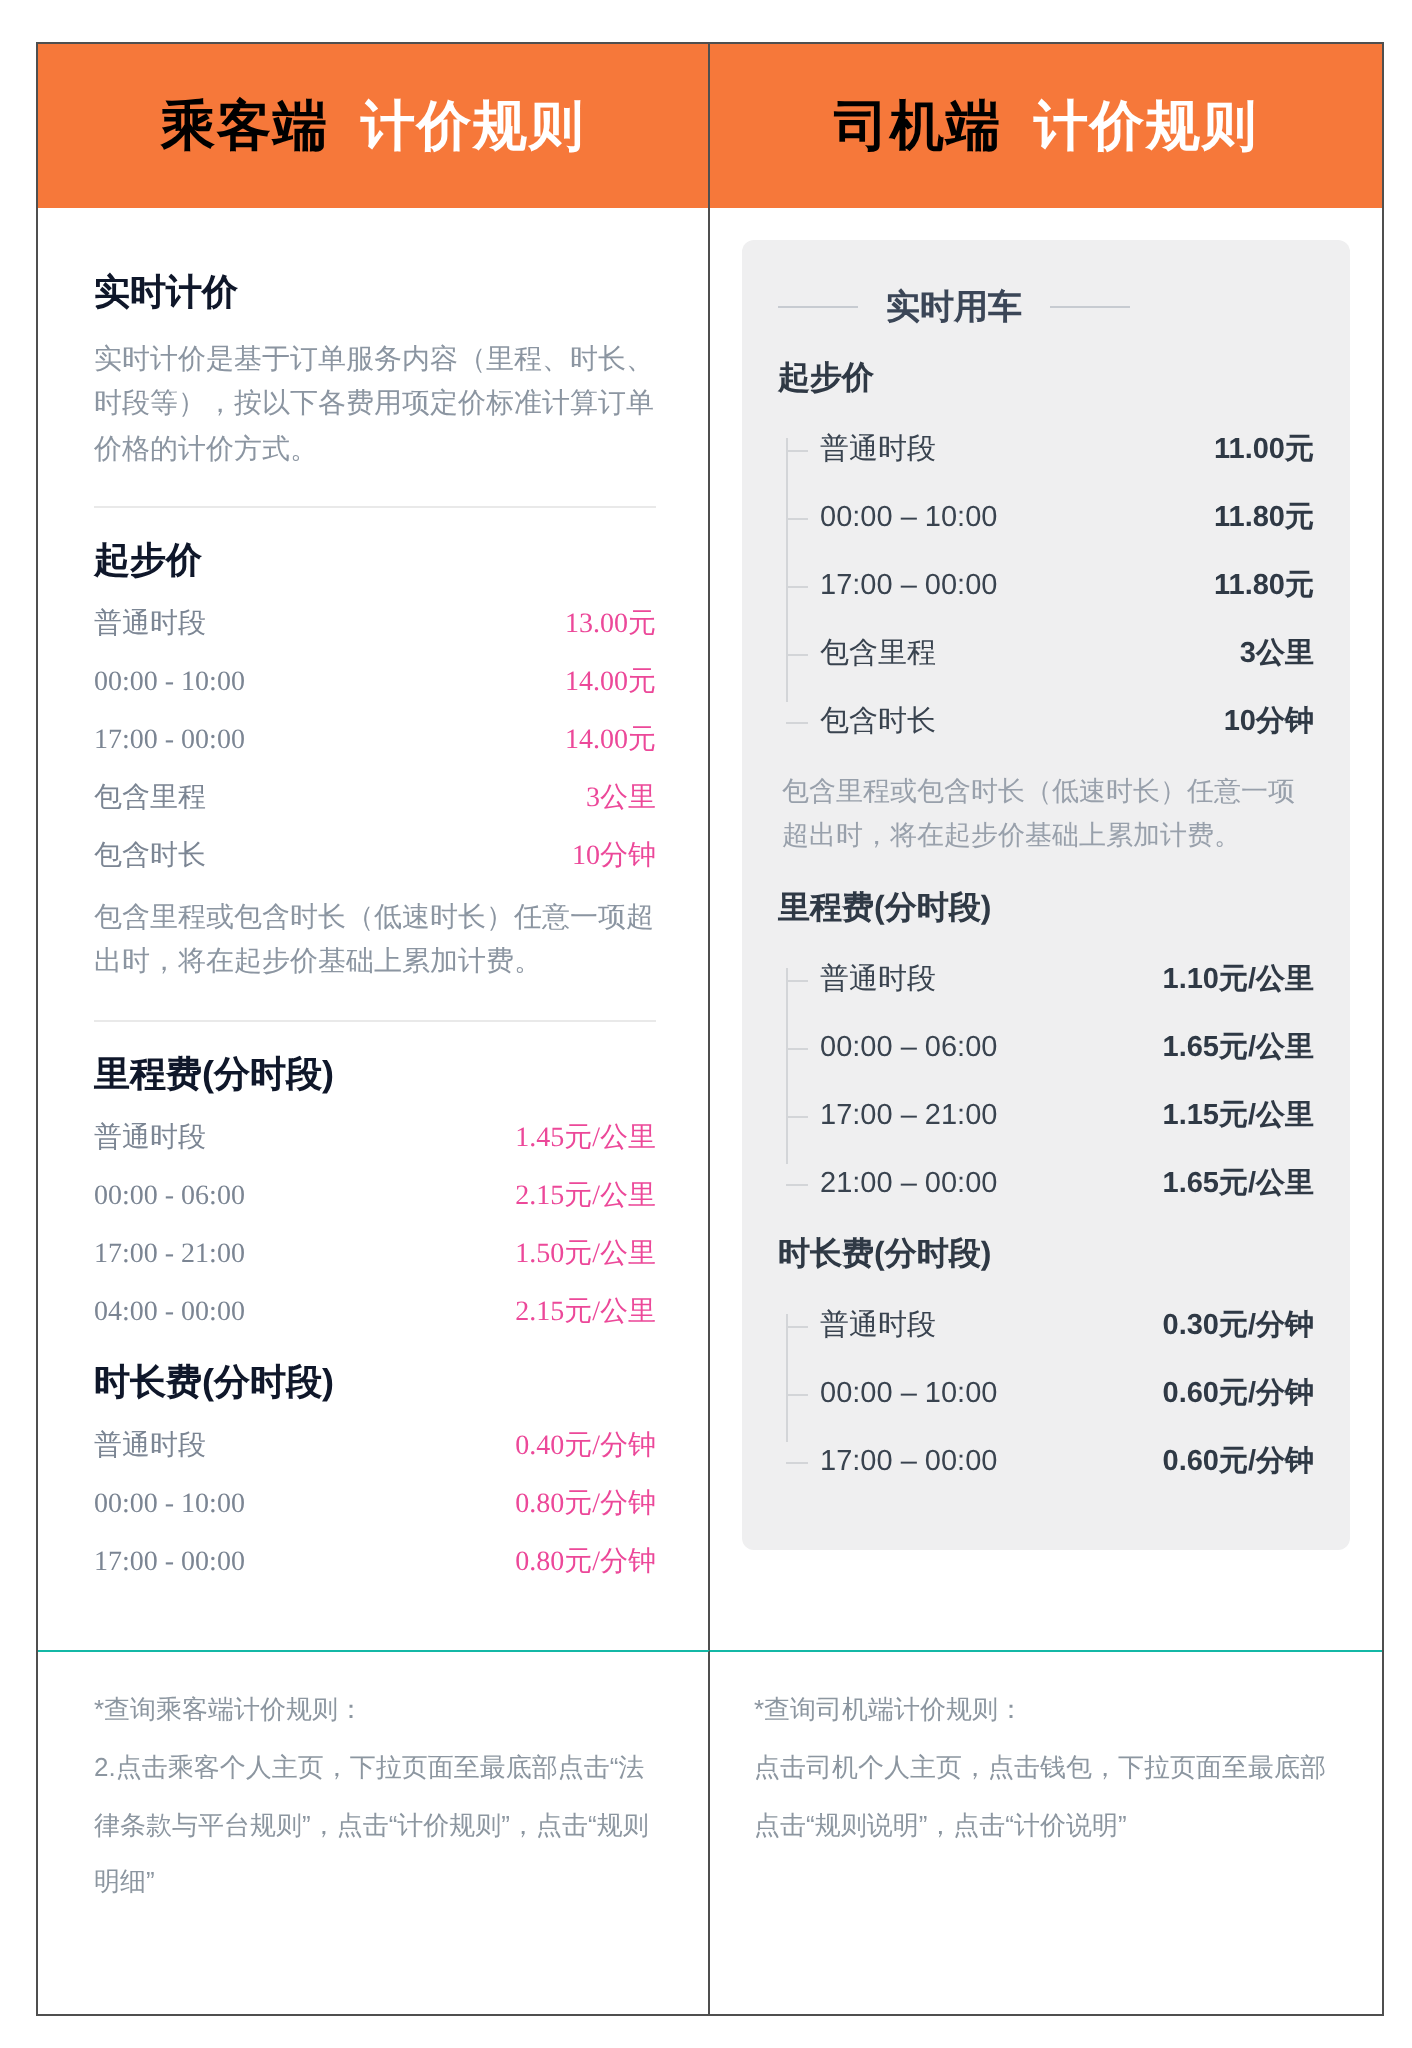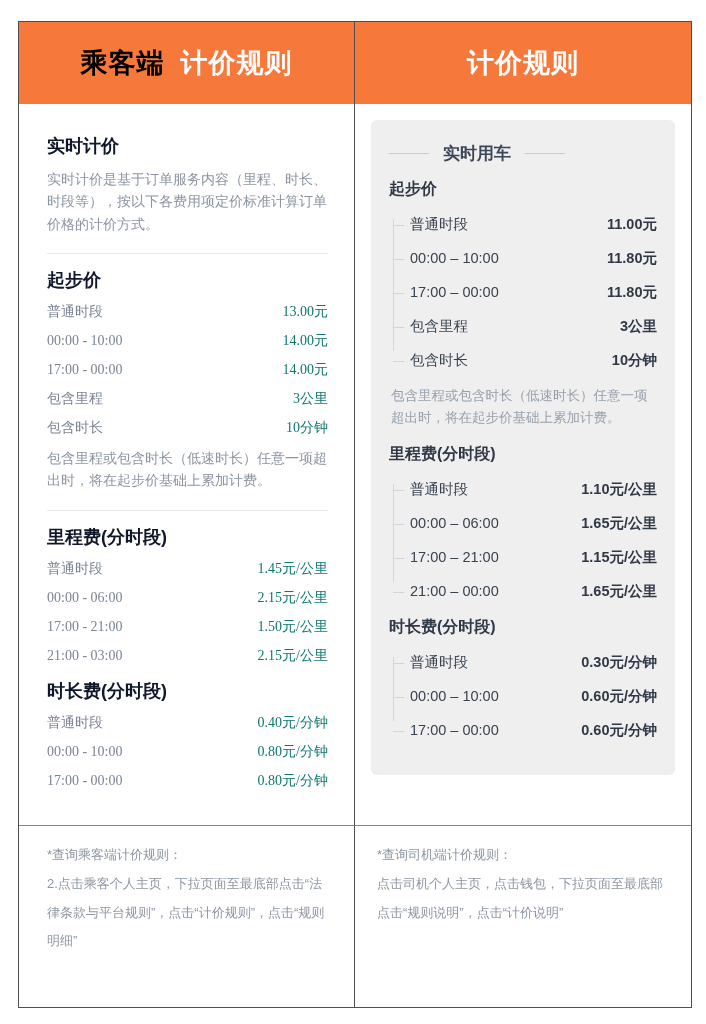--- a/index.html
+++ b/index.html
@@ -17,21 +17,21 @@
   .hdr .seg-light{color:#ffffff;}
   
   .mainL{padding:24px 26px 0 28px;}
   .p-heading{font-size:18px;font-weight:700;color:#0f172a;margin:14px 0 10px;}
   .p-heading.first{margin-top:6px;}
   .p-desc{font-size:14px;color:#8B95A1;line-height:1.6;margin:0 0 4px;}
   .hr{border:none;border-top:1px solid #E9E9E9;margin:18px 0 6px;}
   .p-row{display:flex;justify-content:space-between;align-items:baseline;
          margin:11px 0;font-size:14px;font-family:"Liberation Serif","Liberation Sans",serif;}
   .p-row .lbl{color:#7B8593;}
-  .p-row .val{color:#0f766e;}
+  .p-row .val{color:#ec4899;}
   .p-note{font-size:14px;color:#8B95A1;line-height:1.55;margin:6px 0 2px;}
   
   .mainR{padding:16px 16px 0 16px;}
   .gbox{background:#EFEFF0;border-radius:6px;padding:22px 18px 20px;box-sizing:border-box;}
   .gbox-titlebar{display:flex;align-items:center;gap:14px;margin-bottom:14px;}
   .gbox-dash{width:40px;height:1px;background:#C7CBD1;}
   .gbox-title{font-size:17px;font-weight:700;color:#3B4657;}
   .d-heading{font-size:16px;font-weight:700;color:#2F3945;margin:16px 0 6px;}
   .d-rows{position:relative;padding-left:17px;margin-left:4px;}
   .d-rows::before{content:"";position:absolute;left:0;top:4px;bottom:19px;width:1px;background:#D3D5D8;}
@@ -51,20 +51,21 @@
 </head>
 <body>
 
 <div class="frame">
 
   <div class="cell col-left hdr">
     <span>乘客端</span>
       <span class="seg-light">计价规则</span>
   </div>
   <div class="cell hdr">
+    <span>司机端</span>
       <span class="seg-light">计价规则</span>
   </div>
 
   <div class="cell col-left mainL">
     <div class="p-heading first">实时计价</div>
     <p class="p-desc">实时计价是基于订单服务内容（里程、时长、时段等），按以下各费用项定价标准计算订单价格的计价方式。</p>
     <hr class="hr">
 
     <div class="p-heading">起步价</div>
     <div class="p-row">
@@ -97,21 +98,21 @@
       </div>
     <div class="p-row">
         <span class="lbl">00:00 - 06:00</span>
         <span class="val">2.15元/公里</span>
       </div>
     <div class="p-row">
         <span class="lbl">17:00 - 21:00</span>
         <span class="val">1.50元/公里</span>
       </div>
     <div class="p-row">
-        <span class="lbl">21:00 - 03:00</span>
+        <span class="lbl">04:00 - 00:00</span>
         <span class="val">2.15元/公里</span>
       </div>
 
     <div class="p-heading">时长费(分时段)</div>
     <div class="p-row">
         <span class="lbl">普通时段</span>
         <span class="val">0.40元/分钟</span>
       </div>
     <div class="p-row">
         <span class="lbl">00:00 - 10:00</span>

